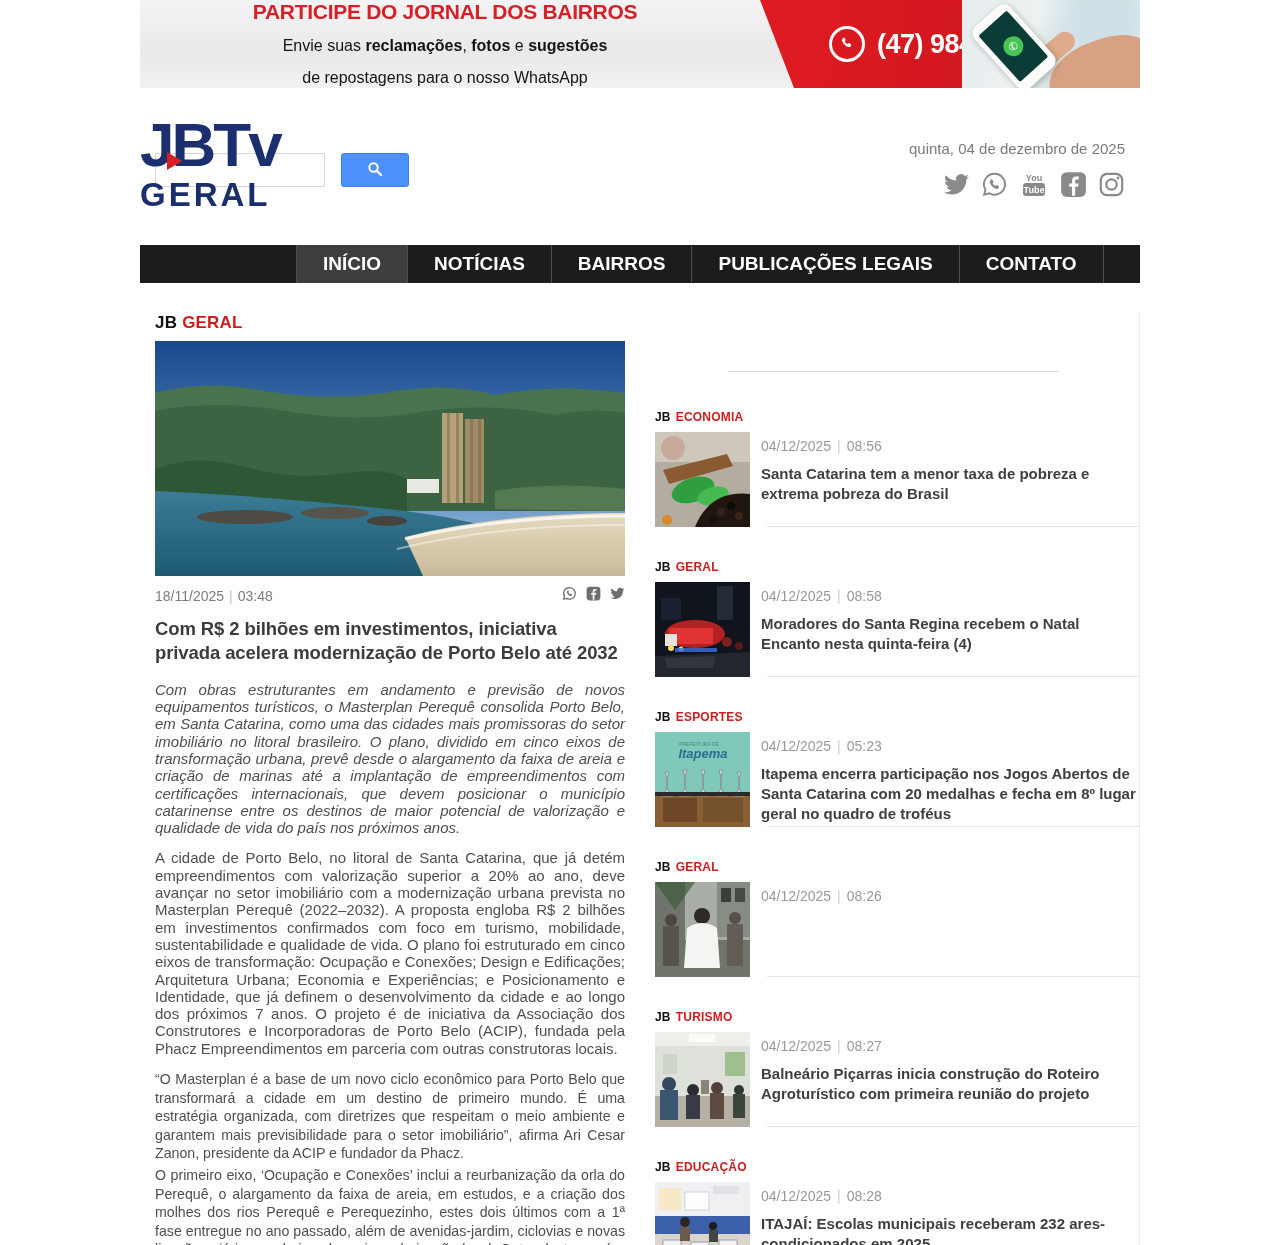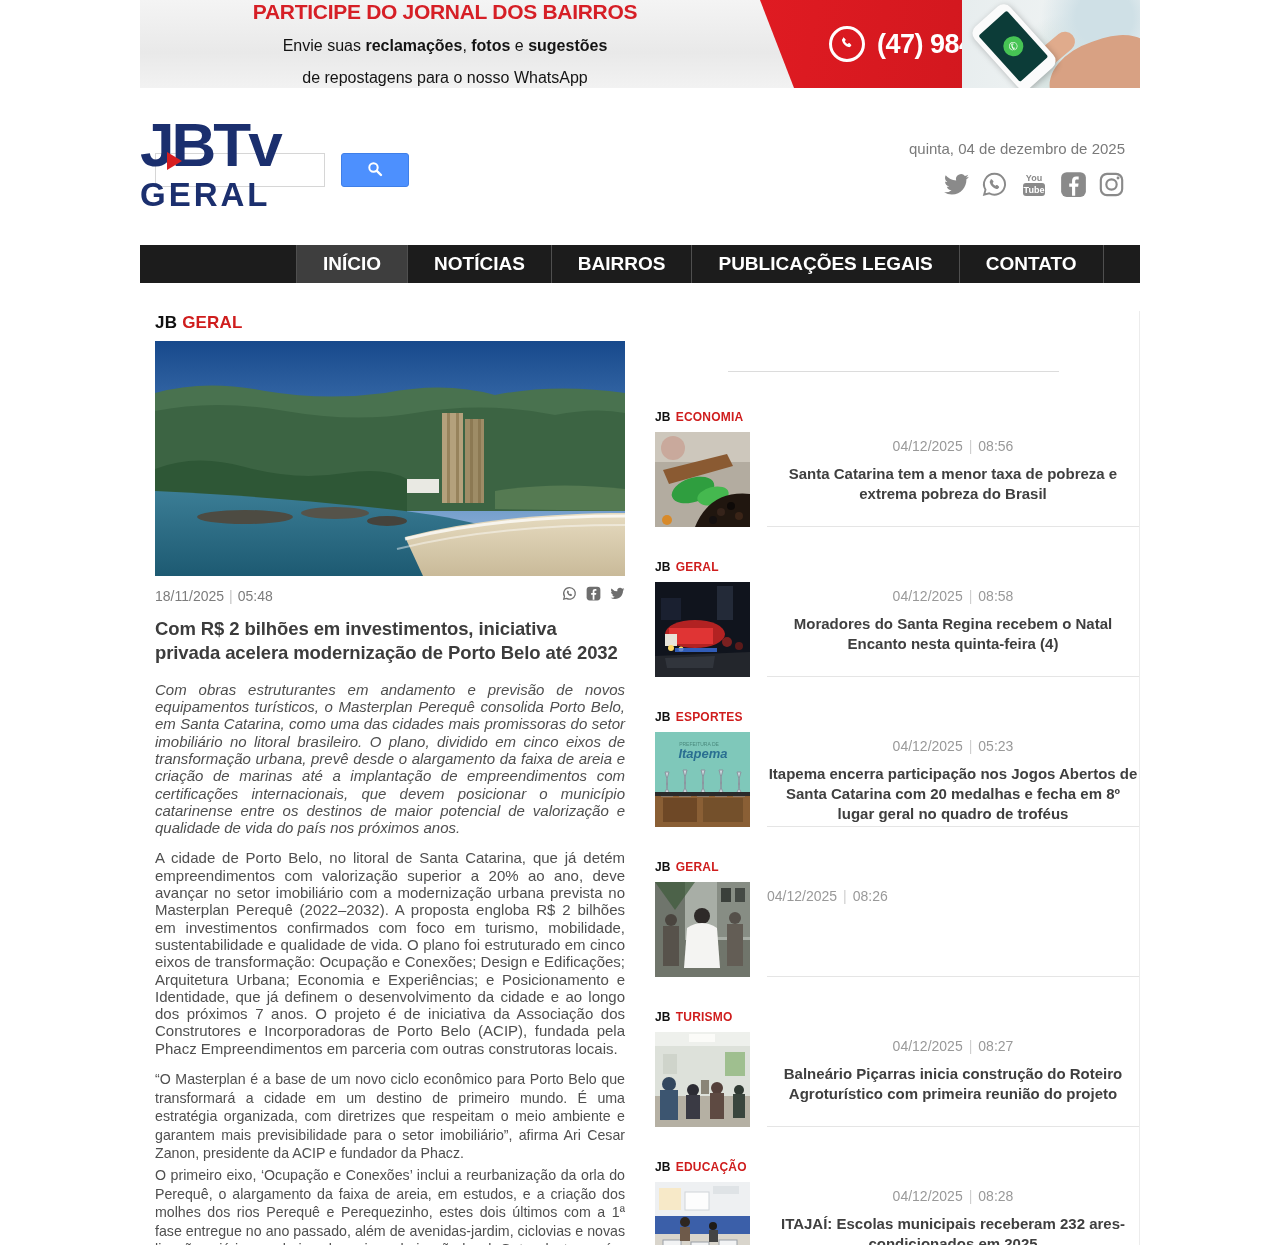--- a/index.html
+++ b/index.html
@@ -81,21 +81,21 @@
   .article-col p.lead { font-style:italic; }
   .article-col p.quote { font-size:14.2px; line-height:18.6px; margin-bottom:3px; }
   .article-col p.body2 { font-size:14.2px; line-height:18.6px; margin-bottom:0; }
 
   .sidebar-topline { border-top:1px solid #dcdcdc; margin:60px 80px 38px 73px; }
   .side-item { margin-bottom:33px; }
   .side-item .cat-label { margin-bottom:8px; }
   .side-row { display:flex; position:relative; min-height:95px; }
   .thumb { width:95px; height:95px; flex-shrink:0; overflow:hidden; }
   .thumb svg { display:block; }
-  .side-text { padding-left:17px; padding-top:6px;text-align:center; }
+  .side-text { padding-left:11px; padding-top:6px; }
   .side-date { color:#999; font-size:14px; margin-bottom:10px; }
   .side-date .pipe { color:#cfcfcf; margin:0 6px; }
   .side-headline { color:#3f3f3f; font-size:15px; font-weight:700; line-height:1.32; cursor:pointer; }
   .side-divider { position:absolute; left:112px; right:0; bottom:0; border-bottom:1px solid #e5e5e5; }
 </style>
 </head>
 <body>
 
 <div class="shell">
 
@@ -226,21 +226,21 @@
         <path d="M0 150 C90 154 180 162 250 170 C330 180 390 200 470 235 L0 235 Z" fill="url(#sea)"></path>
         <path d="M250 196 C320 178 400 172 470 172 L470 235 L268 235 Z" fill="url(#sand)"></path>
         <path d="M250 198 C320 181 400 175 470 175" fill="none" stroke="#ffffff" stroke-width="3" opacity="0.75"></path>
         <path d="M242 208 C315 190 400 184 470 184" fill="none" stroke="#ffffff" stroke-width="2" opacity="0.45"></path>
         <ellipse cx="90" cy="176" rx="48" ry="7" fill="#4d4b42"></ellipse>
         <ellipse cx="180" cy="172" rx="34" ry="6" fill="#55534a"></ellipse>
         <ellipse cx="232" cy="180" rx="20" ry="5" fill="#45433c"></ellipse>
       </svg>
 
       <div class="date-row">
-        <div class="date-txt"><span>18/11/2025</span><span class="pipe">|</span><span>05:48</span></div>
+        <div class="date-txt"><span>18/11/2025</span><span class="pipe">|</span><span>03:48</span></div>
         <div class="share-icons">
           <span><svg width="15" height="15" viewBox="0 0 24 24">
                 <path d="M12 2.5A9.3 9.3 0 0 0 4 16.6L2.8 21l4.5-1.2A9.3 9.3 0 1 0 12 2.5z" fill="none" stroke="currentColor" stroke-width="2"></path>
                 <path d="M8.6 7.6c.3-.3.8-.3 1.1 0l1.2 1.2c.3.3.3.7.1 1l-.6.8c.5 1.1 1.4 2 2.5 2.5l.8-.6c.3-.2.7-.2 1 .1l1.2 1.2c.3.3.3.8 0 1.1l-.7.7c-.4.4-1 .6-1.6.4a9.1 9.1 0 0 1-5.8-5.8c-.2-.6 0-1.2.4-1.6l.4-1z" fill="currentColor"></path>
               </svg></span>
           <span><svg width="15" height="15" viewBox="0 0 24 24">
                 <rect x="1" y="1" width="22" height="22" rx="5" fill="currentColor"></rect>
                 <path d="M13.5 22v-8h2.6l.4-3h-3V9.1c0-.9.3-1.5 1.6-1.5h1.5V4.9c-.3 0-1.2-.1-2.2-.1-2.2 0-3.7 1.3-3.7 3.8V11H8.2v3h2.5v8h2.8z" fill="#fff"></path>
               </svg></span>
           <span><svg width="15" height="15" viewBox="0 0 24 24" fill="currentColor">

